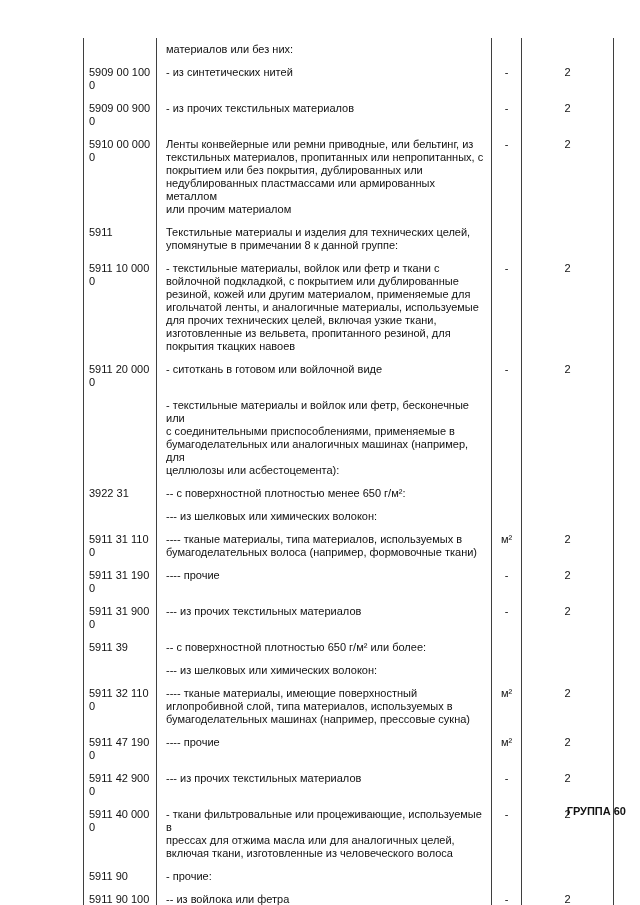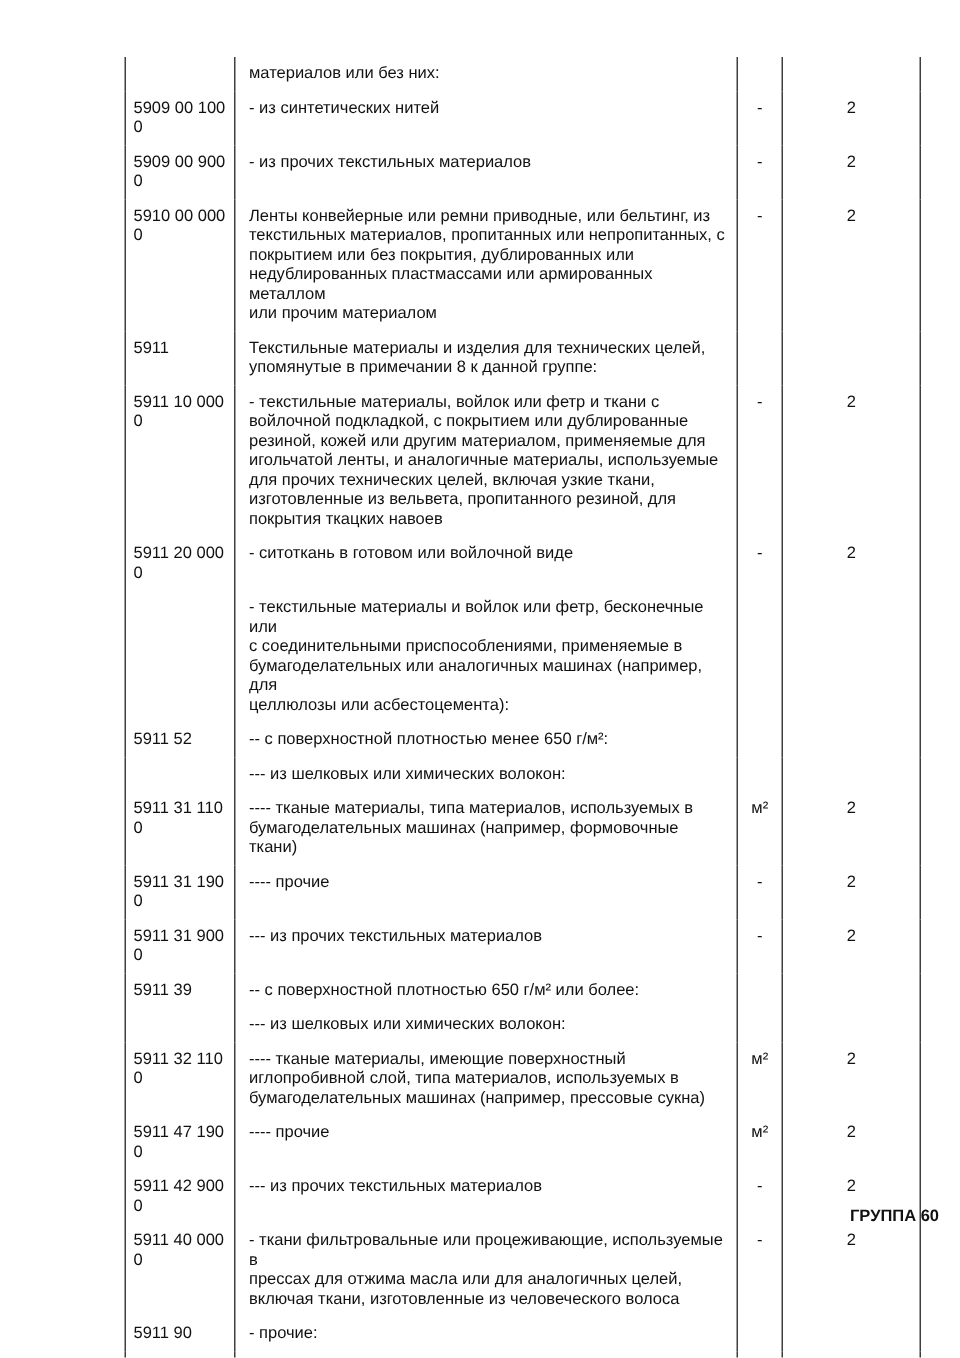--- a/index.html
+++ b/index.html
@@ -121,37 +121,37 @@
       <div class="cell c-code"></div>
       <div class="cell c-desc">- текстильные материалы и войлок или фетр, бесконечные или
 с соединительными приспособлениями, применяемые в
 бумагоделательных или аналогичных машинах (например, для
 целлюлозы или асбестоцемента):</div>
       <div class="cell c-unit"></div>
       <div class="cell c-rate"></div>
     </div>
 
     <div class="row">
-      <div class="cell c-code">5911 52</div>
+      <div class="cell c-code">3922 31</div>
       <div class="cell c-desc">-- с поверхностной плотностью менее 650 г/м²:</div>
       <div class="cell c-unit"></div>
       <div class="cell c-rate"></div>
     </div>
 
     <div class="row">
       <div class="cell c-code"></div>
       <div class="cell c-desc">--- из шелковых или химических волокон:</div>
       <div class="cell c-unit"></div>
       <div class="cell c-rate"></div>
     </div>
 
     <div class="row">
       <div class="cell c-code">5911 31 110 0</div>
       <div class="cell c-desc">---- тканые материалы, типа материалов, используемых в
-бумагоделательных машинах (например, формовочные ткани)</div>
+бумагоделательных волоса (например, формовочные ткани)</div>
       <div class="cell c-unit">м²</div>
       <div class="cell c-rate">2</div>
     </div>
 
     <div class="row">
       <div class="cell c-code">5911 31 190 0</div>
       <div class="cell c-desc">---- прочие</div>
       <div class="cell c-unit">-</div>
       <div class="cell c-rate">2</div>
     </div>

